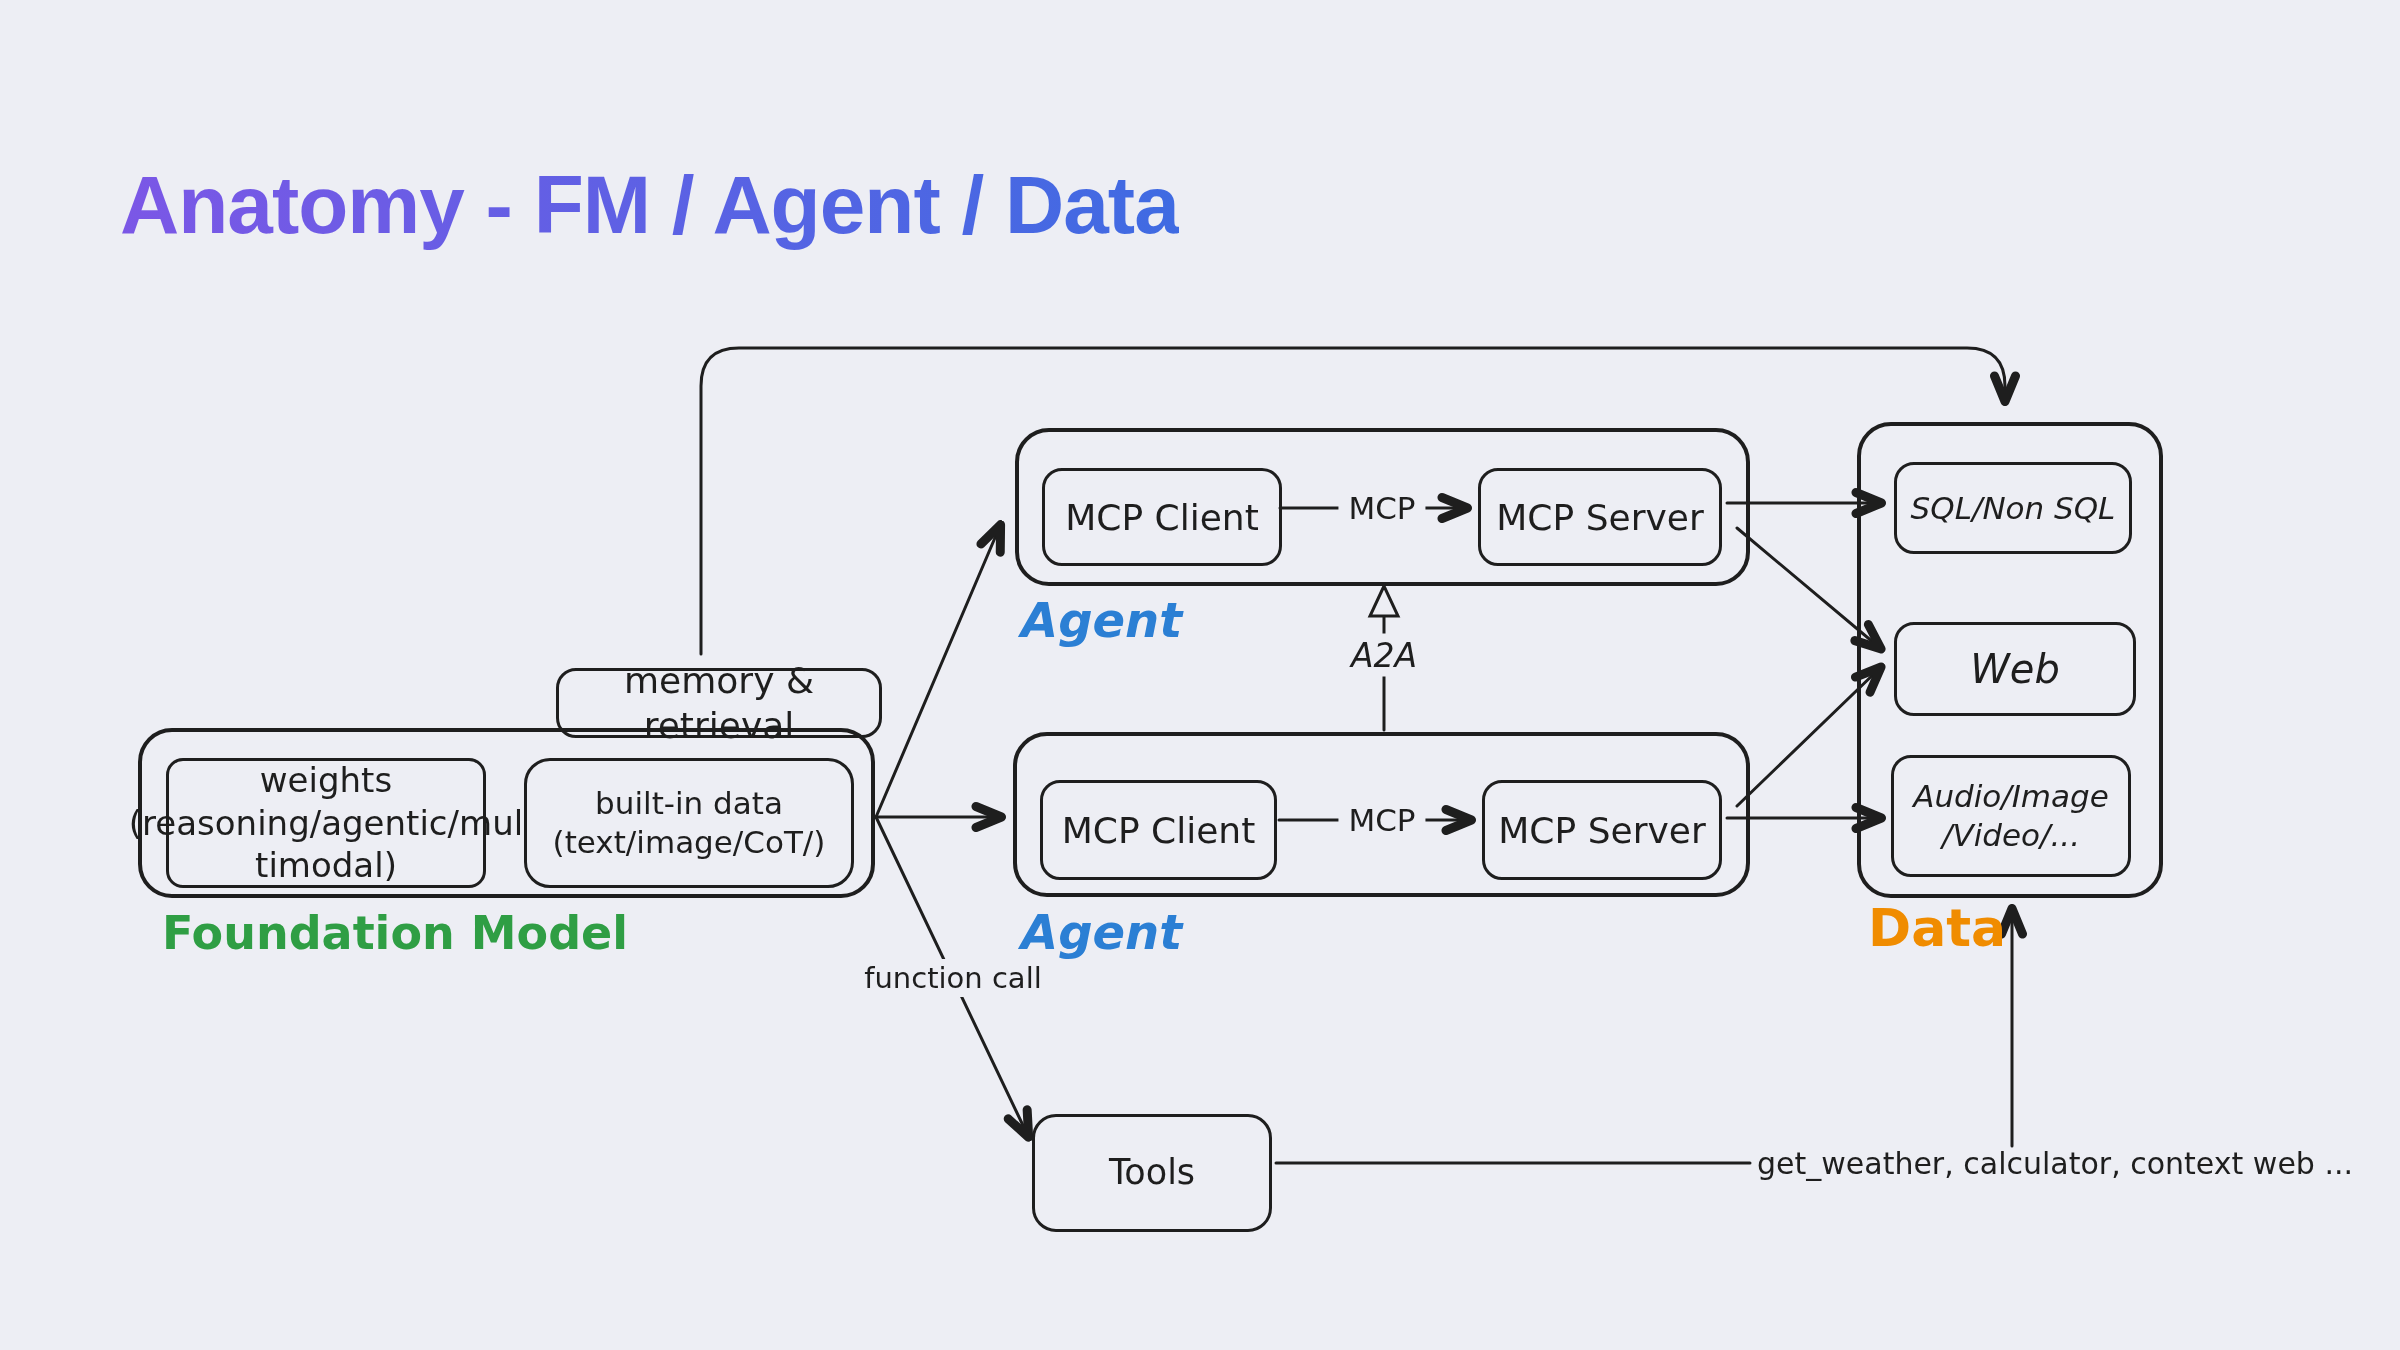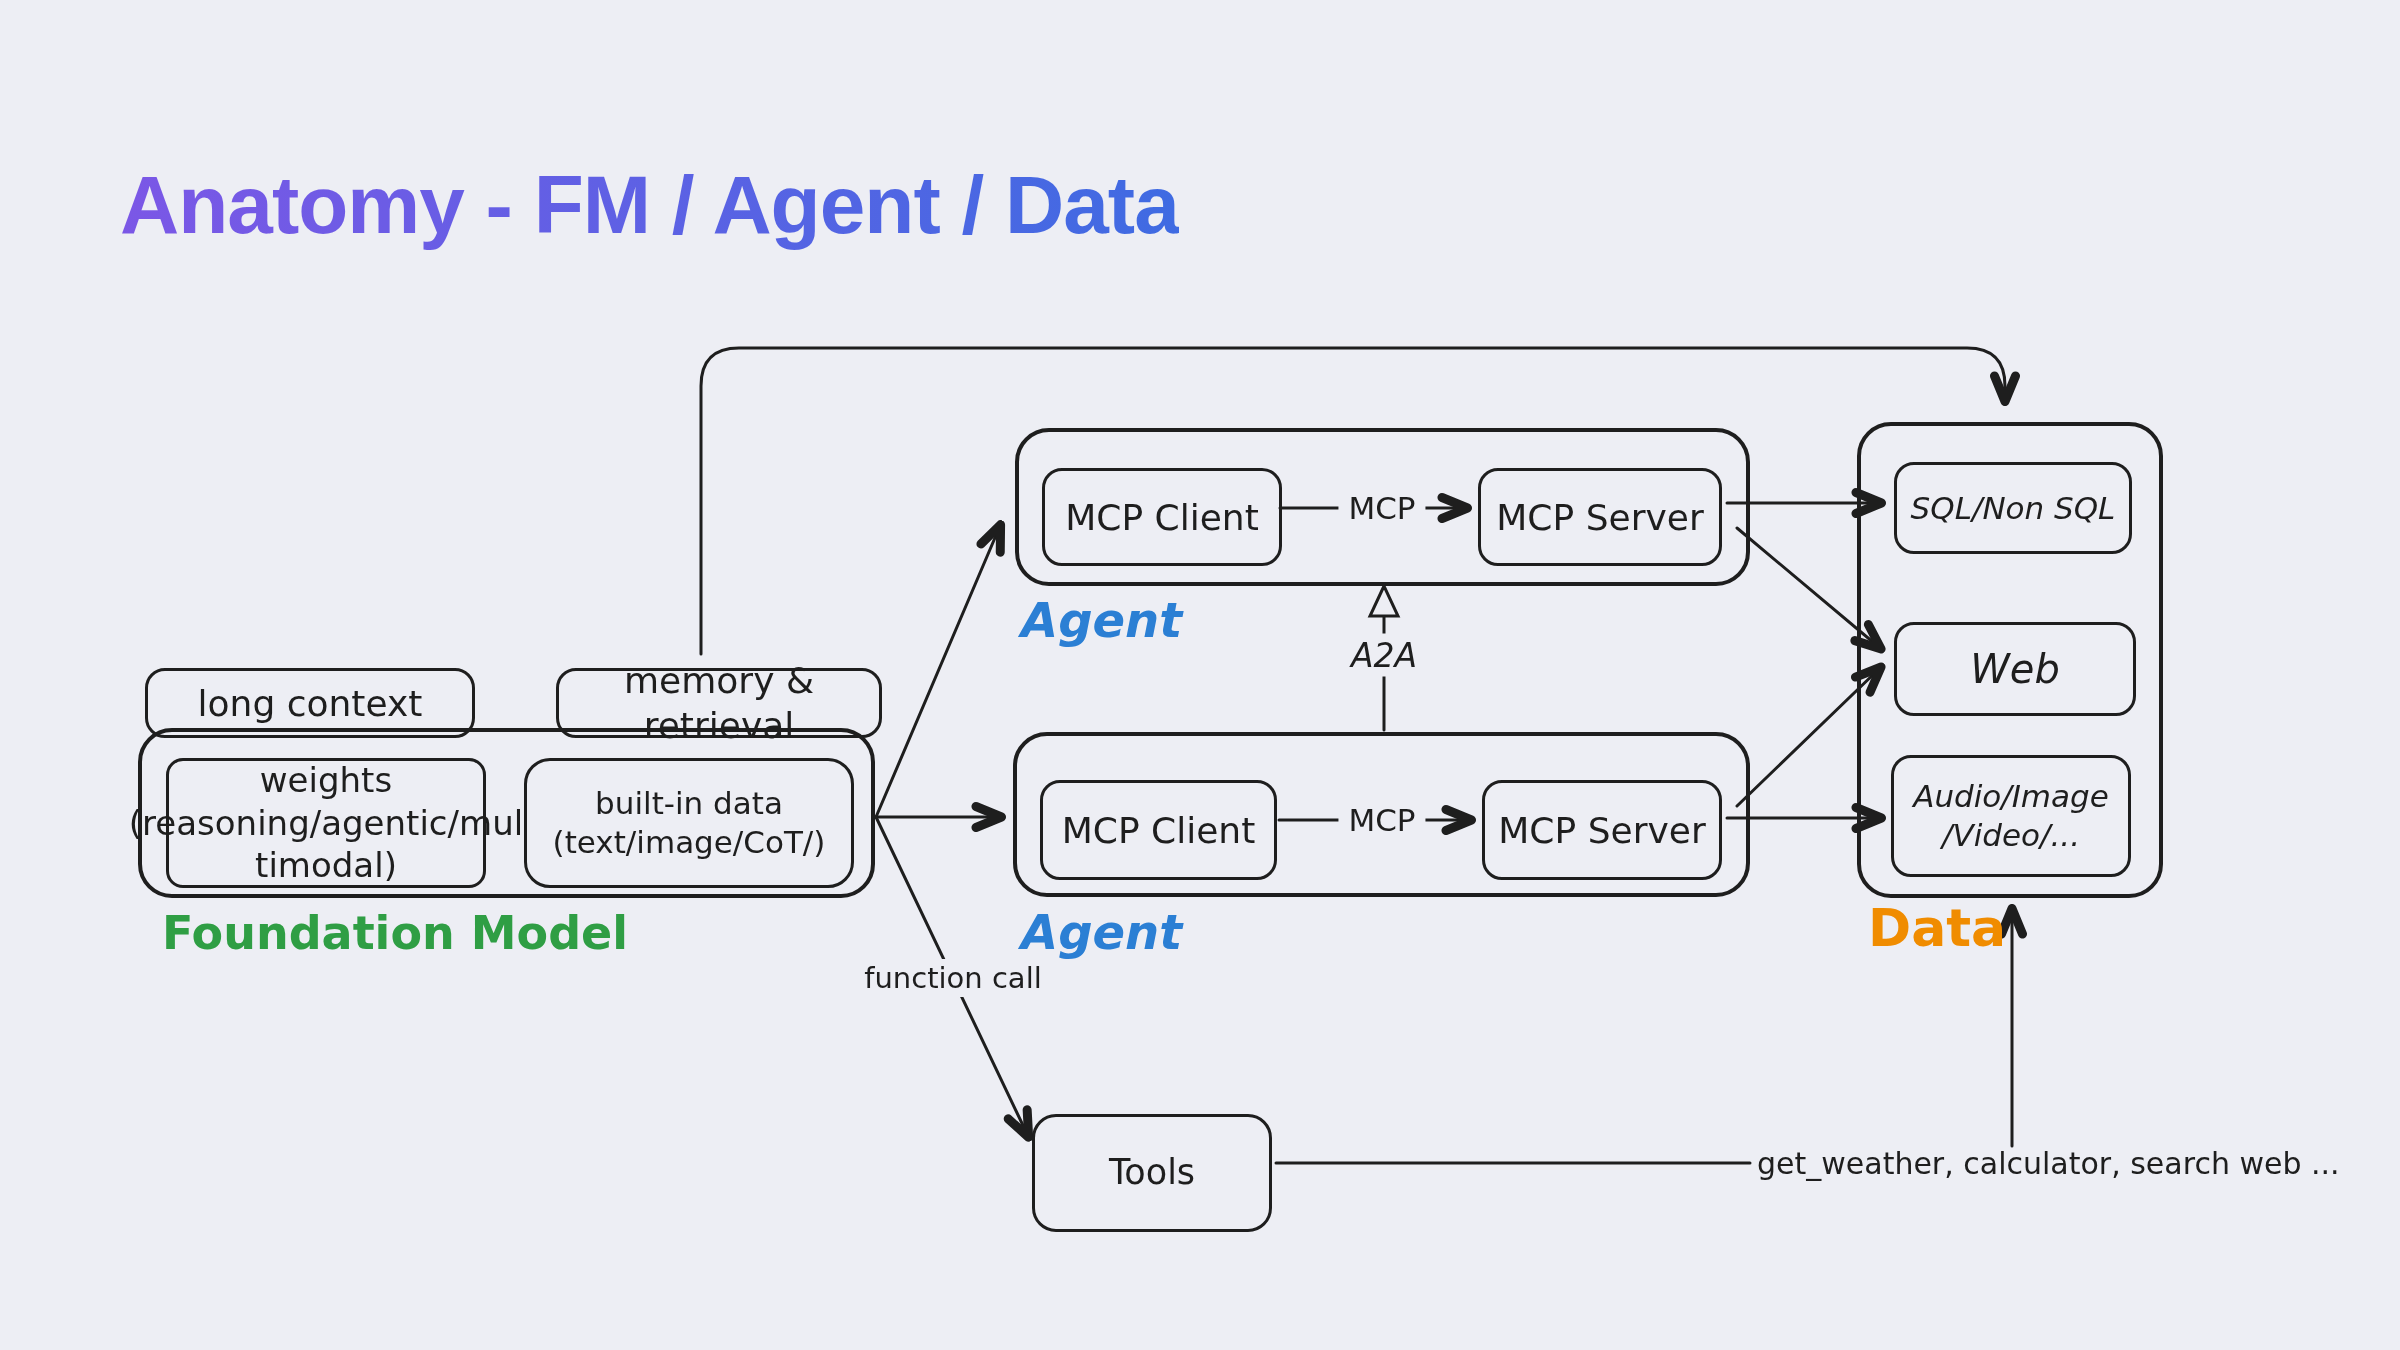--- a/index.html
+++ b/index.html
@@ -107,21 +107,20 @@
     <path d="M1737,806 L1880,668" marker-end="url(#ah)"></path>
     <path d="M1727,818 L1880,818" marker-end="url(#ah)"></path>
 
     <path d="M701,654 L701,386 Q701,348 739,348 L1967,348 Q2005,348 2005,386 L2005,400" marker-end="url(#ah)"></path>
 
     <path d="M1276,1163 L1750,1163"></path>
 
     <path d="M2012,1146 L2012,910" marker-end="url(#ah)"></path>
   </svg>
 
-  <div class="box" style="left:145px; top:658px; width:330px; height:70px; font-size:36px;">long context</div>
 
   <div class="box" style="left:556px; top:658px; width:326px; height:70px; font-size:36px;">memory &amp; retrieval</div>
 
   <div class="container" style="left:138px; top:728px; width:737px; height:170px;"></div>
 
   <div class="box" style="left:166px; top:748px; width:320px; height:130px; font-size:34px; border-radius:17px;">weights
 (reasoning/agentic/mul
 timodal)</div>
 
   <div class="box" style="left:524px; top:748px; width:330px; height:130px; font-size:31px; border-radius:26px;">built-in data
@@ -159,15 +158,15 @@
 
   <div class="box italic" style="left:1891px; top:745px; width:240px; height:122px; font-size:31px;">Audio/Image
 /Video/...</div>
 
   <div class="seclabel orange" style="left:1868px; top:898px;">Data</div>
 
   <div class="box" style="left:1032px; top:1104px; width:240px; height:118px; font-size:35px; border-radius:24px;">Tools</div>
 
   <div class="wirelabel" style="left:953px; top:978px; font-size:29px;">function call</div>
 
-  <div class="freelabel" style="left:1757px; top:1163px; transform:translateY(-50%); font-size:30px;">get_weather, calculator, search web ...</div>
+  <div class="freelabel" style="left:1757px; top:1163px; transform:translateY(-50%); font-size:30px;">get_weather, calculator, context web ...</div>
 
 </div>
 
 </body></html>

